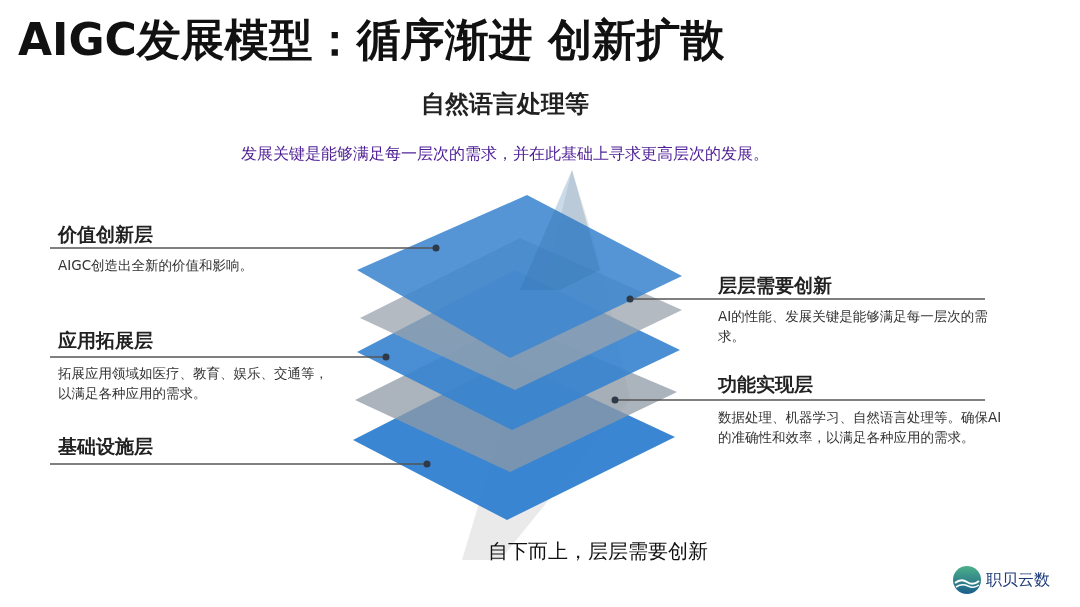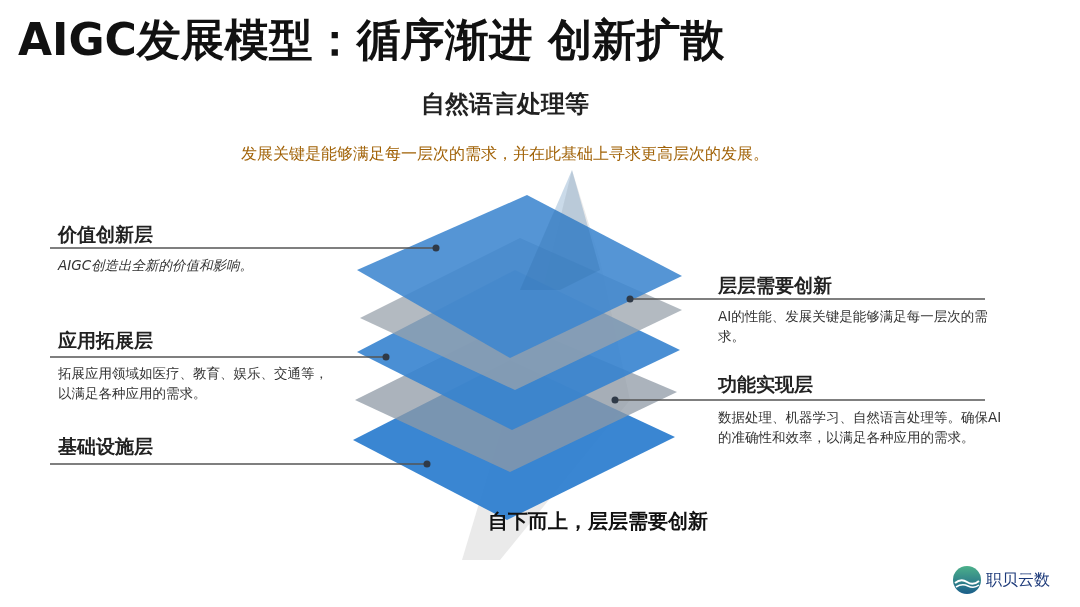--- a/index.html
+++ b/index.html
@@ -13,33 +13,33 @@
     position: absolute; left: 18px; top: 10px;
     font-size: 44px; font-weight: bold; color: #111; letter-spacing: 0px;
     white-space: nowrap; line-height: 60px;
   }
   .sub-title {
     position: absolute; left: 0; width: 1010px; top: 88px; text-align: center;
     font-size: 24px; font-weight: bold; color: #222;
   }
   .subtitle-desc {
     position: absolute; left: 0; width: 1010px; top: 144px; text-align: center;
-    font-size: 16px; color: #a16207;
+    font-size: 16px; color: #4c1d95;
   }
   .diagram { position: absolute; left: 0; top: 0; width: 1080px; height: 607px; }
   .layer-block { position: absolute; }
   .layer-title {
     font-size: 19px; font-weight: bold; color: #222; line-height: 26px; white-space: nowrap;
   }
   .layer-desc {
     font-size: 13.5px; color: #333; line-height: 20px; margin-top: 6px;
   }
   .footer-text {
-    position: absolute; left: 488px; top: 508px;
-    font-size: 20px; font-weight: bold; color: #111; white-space: nowrap;
+    position: absolute; left: 488px; top: 538px;
+    font-size: 20px; font-weight: normal; color: #111; white-space: nowrap;
   }
   .logo {
     position: absolute; left: 952px; top: 565px; display: flex; align-items: center;
   }
   .logo-text { font-size: 16px; color: #1d3a7a; margin-left: 4px; white-space: nowrap; }
 </style>
 </head>
 <body>
 
 <div class="main-title">AIGC发展模型：循序渐进  创新扩散</div>
@@ -73,21 +73,21 @@
     <circle cx="436" cy="248" r="3.5"></circle>
     <circle cx="630" cy="299" r="3.5"></circle>
     <circle cx="386" cy="357" r="3.5"></circle>
     <circle cx="615" cy="400" r="3.5"></circle>
     <circle cx="427" cy="464" r="3.5"></circle>
   </g>
 </svg>
 
 <div class="layer-block" style="left:58px; top:221px; width:300px;">
   <div class="layer-title">价值创新层</div>
-  <div class="layer-desc" style="margin-top:8px;font-style:italic;">AIGC创造出全新的价值和影响。</div>
+  <div class="layer-desc" style="margin-top:8px;">AIGC创造出全新的价值和影响。</div>
 </div>
 
 <div class="layer-block" style="left:58px; top:327px; width:280px;">
   <div class="layer-title">应用拓展层</div>
   <div class="layer-desc" style="margin-top:10px;">拓展应用领域如医疗、教育、娱乐、交通等，以满足各种应用的需求。</div>
 </div>
 
 <div class="layer-block" style="left:58px; top:433px; width:320px;">
   <div class="layer-title">基础设施层</div>
 </div>

